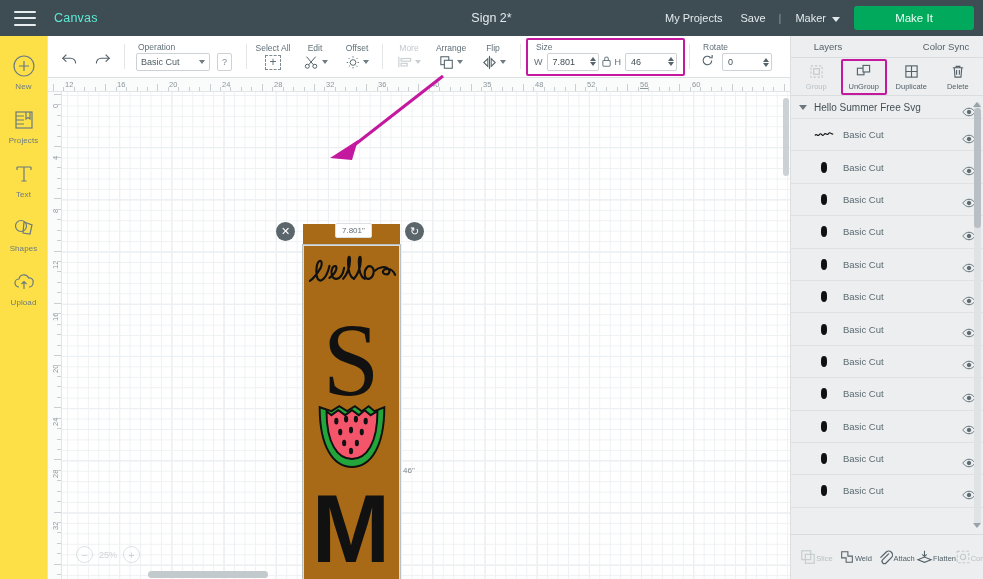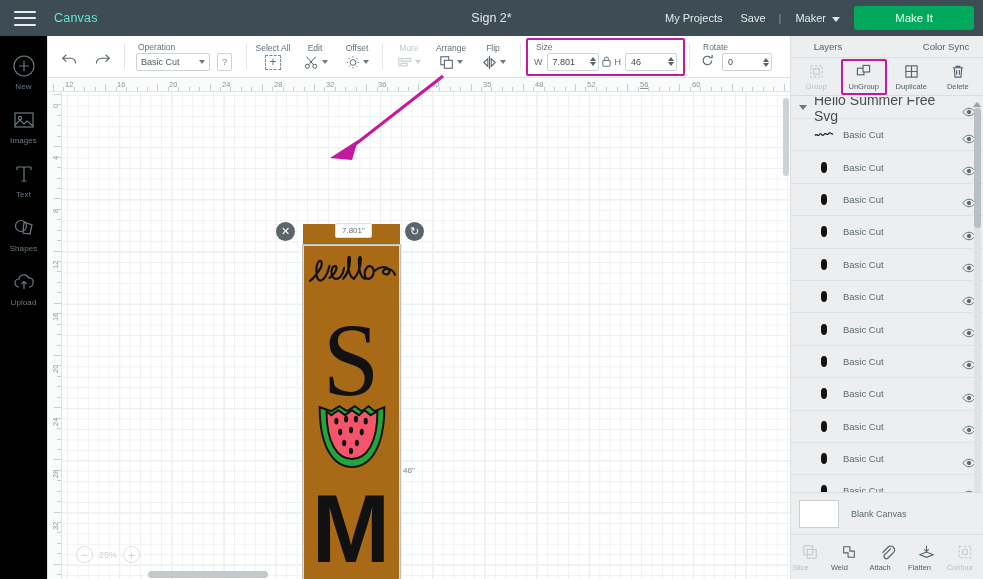--- a/index.html
+++ b/index.html
@@ -44,21 +44,21 @@
   .make-it {
     background: #00a95c; color: #eafff4; font-size: 11.5px;
     border: none; border-radius: 3px; padding: 0 16px;
     height: 24px; line-height: 24px; cursor: pointer; margin-left: 10px;
     min-width: 120px;
   }
 
   
   .leftbar {
     position: absolute; left: 0; top: 36px; width: 48px; height: 543px;
-    background: #000000; border-right: 1px solid #e0e3e5;
+    background: #fde047; border-right: 1px solid #e0e3e5;
     display: flex; flex-direction: column; align-items: center;
     padding-top: 10px;
   }
   .lb-item {
     width: 48px; height: 52px; display: flex; flex-direction: column;
     align-items: center; justify-content: center; cursor: pointer; margin-bottom: 2px;
   }
   .lb-ico { width: 26px; height: 26px; display: flex; align-items: center; justify-content: center; }
   .lb-label { font-size: 8px; color: #6b7a82; margin-top: 3px; letter-spacing: .1px; }
 
@@ -221,21 +221,21 @@
     overflow: hidden; background: #eceeef;
   }
   .grouprow {
     display: flex; align-items: center; height: 22px; padding: 0 8px;
     border-bottom: 1px solid #dfe2e4;
   }
   .gcaret {
     width: 0; height: 0; border-left: 4px solid transparent; border-right: 4px solid transparent;
     border-top: 5px solid #6c787e; margin-right: 7px; cursor: pointer;
   }
-  .gname { font-size: 14px; color: #444f55; flex: 1; }
+  .gname { font-size: 10px; color: #444f55; flex: 1; }
   .layerrow {
     display: flex; align-items: center; height: 32.4px; padding-left: 22px; padding-right: 8px;
     border-bottom: 1px solid #dfe2e4;
   }
   .lswatch { width: 22px; display: flex; align-items: center; justify-content: center; }
   .blob { width: 6px; height: 11px; background: #111; border-radius: 50% / 40%; }
   .lname { font-size: 9.5px; color: #5c6a71; margin-left: 8px; flex: 1; }
   .eye { width: 14px; height: 10px; cursor: pointer; }
   .lv-scroll {
     position: absolute; right: 2px; top: 66px; width: 7px; height: 424px;
@@ -255,21 +255,21 @@
     background: #eceeef; border-top: 1px solid #dadde0;
     display: flex; align-items: center; padding-left: 8px;
   }
   .cv-thumb { width: 40px; height: 28px; background: #fff; border: 1px solid #c9cfd3; }
   .cv-name { font-size: 9px; color: #5c6a71; margin-left: 12px; }
   .bottomtools {
     position: absolute; left: 0; bottom: 0; width: 193px; height: 45px;
     background: #eceeef; display: flex; align-items: center; justify-content: space-around;
     border-top: 1px solid #dadde0;
   }
-  .bt { display: flex; flex-direction: column; width: 36px; cursor: pointer; }
+  .bt { display: flex; flex-direction: row; align-items: center; width: 36px; cursor: pointer; padding-left: 8px; }
   .bt .ic { height: 19px; display: flex; align-items: center; justify-content: center; }
   .bt .lbl { font-size: 7.5px; color: #54626a; margin-top: 2px; }
   .bt.disabled .lbl { color: #b9c0c4; }
 
   .arrow-overlay { position: absolute; left: 0; top: 0; width: 983px; height: 579px; pointer-events: none; }
 </style>
 </head>
 <body>
 
 <div class="app">
@@ -299,26 +299,25 @@
         <svg width="24" height="24" viewBox="0 0 24 24" fill="none" stroke="#6b7a82" stroke-width="1.2">
           <circle cx="12" cy="12" r="10"></circle>
             <path d="M12 7v10M7 12h10"></path>
           </svg>
       </span>
       <span class="lb-label">New</span>
     </div>
     <div class="lb-item">
       <span class="lb-ico">
         <svg width="24" height="24" viewBox="0 0 24 24" fill="none" stroke="#6b7a82" stroke-width="1.2">
-          <rect x="3" y="5" width="18" height="14"></rect>
-            <circle cx="8" cy="10" r="1.6"></circle>
-            <path d="M3 17l5-5 4 4 3-3 6 5"></path>
+          <rect x="4" y="4" width="16" height="16"></rect>
+            <path d="M4 8h8M4 12h8M4 16h8M14 4v7l2-1.6L18 11V4"></path>
           </svg>
       </span>
-      <span class="lb-label">Images</span>
+      <span class="lb-label">Projects</span>
     </div>
     <div class="lb-item">
       <span class="lb-ico">
         <svg width="24" height="24" viewBox="0 0 24 24" fill="none" stroke="#6b7a82" stroke-width="1.2">
           <path d="M5 5h14M5 5v3M19 5v3M12 5v14M9.5 19h5"></path>
           </svg>
       </span>
       <span class="lb-label">Text</span>
     </div>
     <div class="lb-item">
@@ -916,24 +915,20 @@
             </svg>
         </span>
       </div>
     </div>
 
     <div class="lv-scroll"></div>
     <div class="lv-thumb"></div>
     <span class="lv-arrow up"></span>
     <span class="lv-arrow dn"></span>
 
-    <div class="canvasrow">
-      <div class="cv-thumb"></div>
-      <div class="cv-name">Blank Canvas</div>
-    </div>
 
     <div class="bottomtools">
       <div class="bt disabled">
         <span class="ic">
           <svg width="16" height="16" viewBox="0 0 18 18" fill="none" stroke="#c3c9cd" stroke-width="1.2">
             <rect x="2" y="2" width="10" height="10"></rect>
               <rect x="6" y="6" width="10" height="10"></rect>
             </svg>
         </span>
         <span class="lbl">Slice</span>

